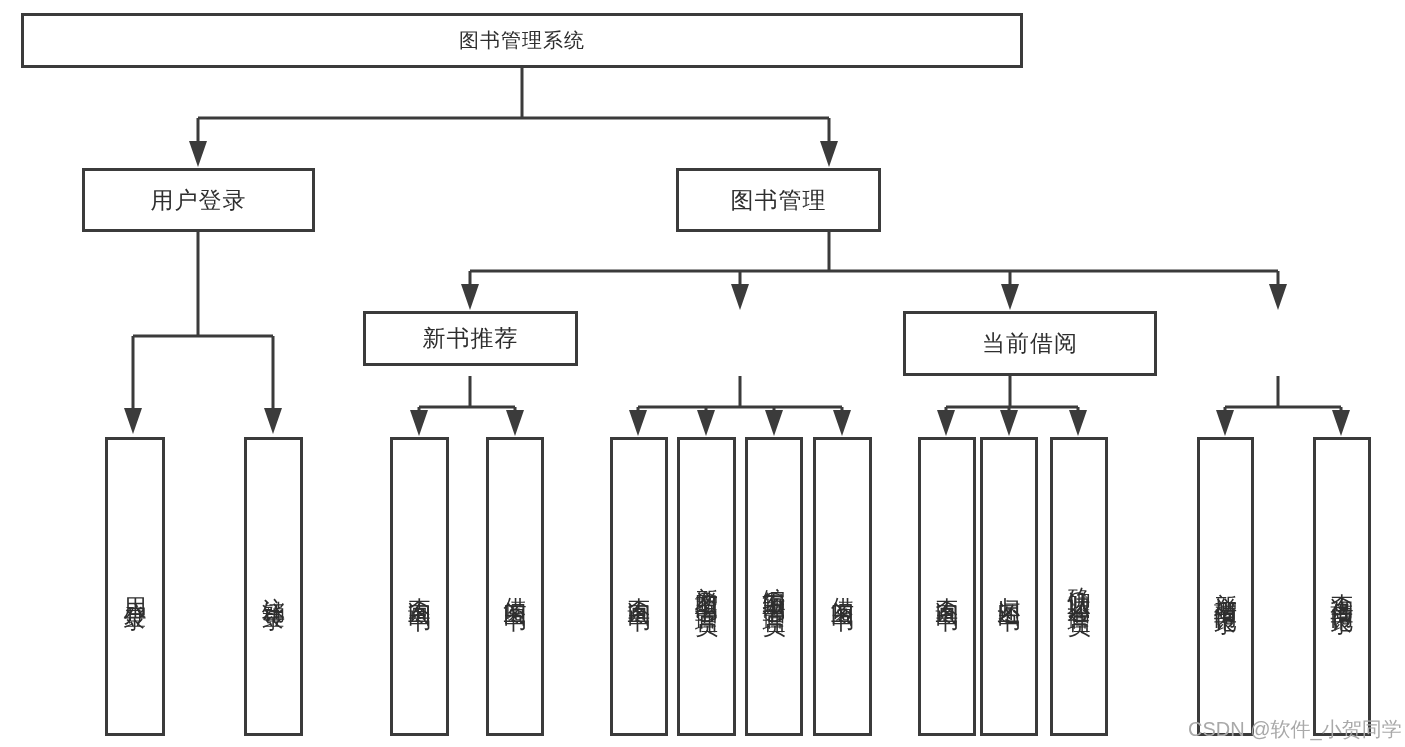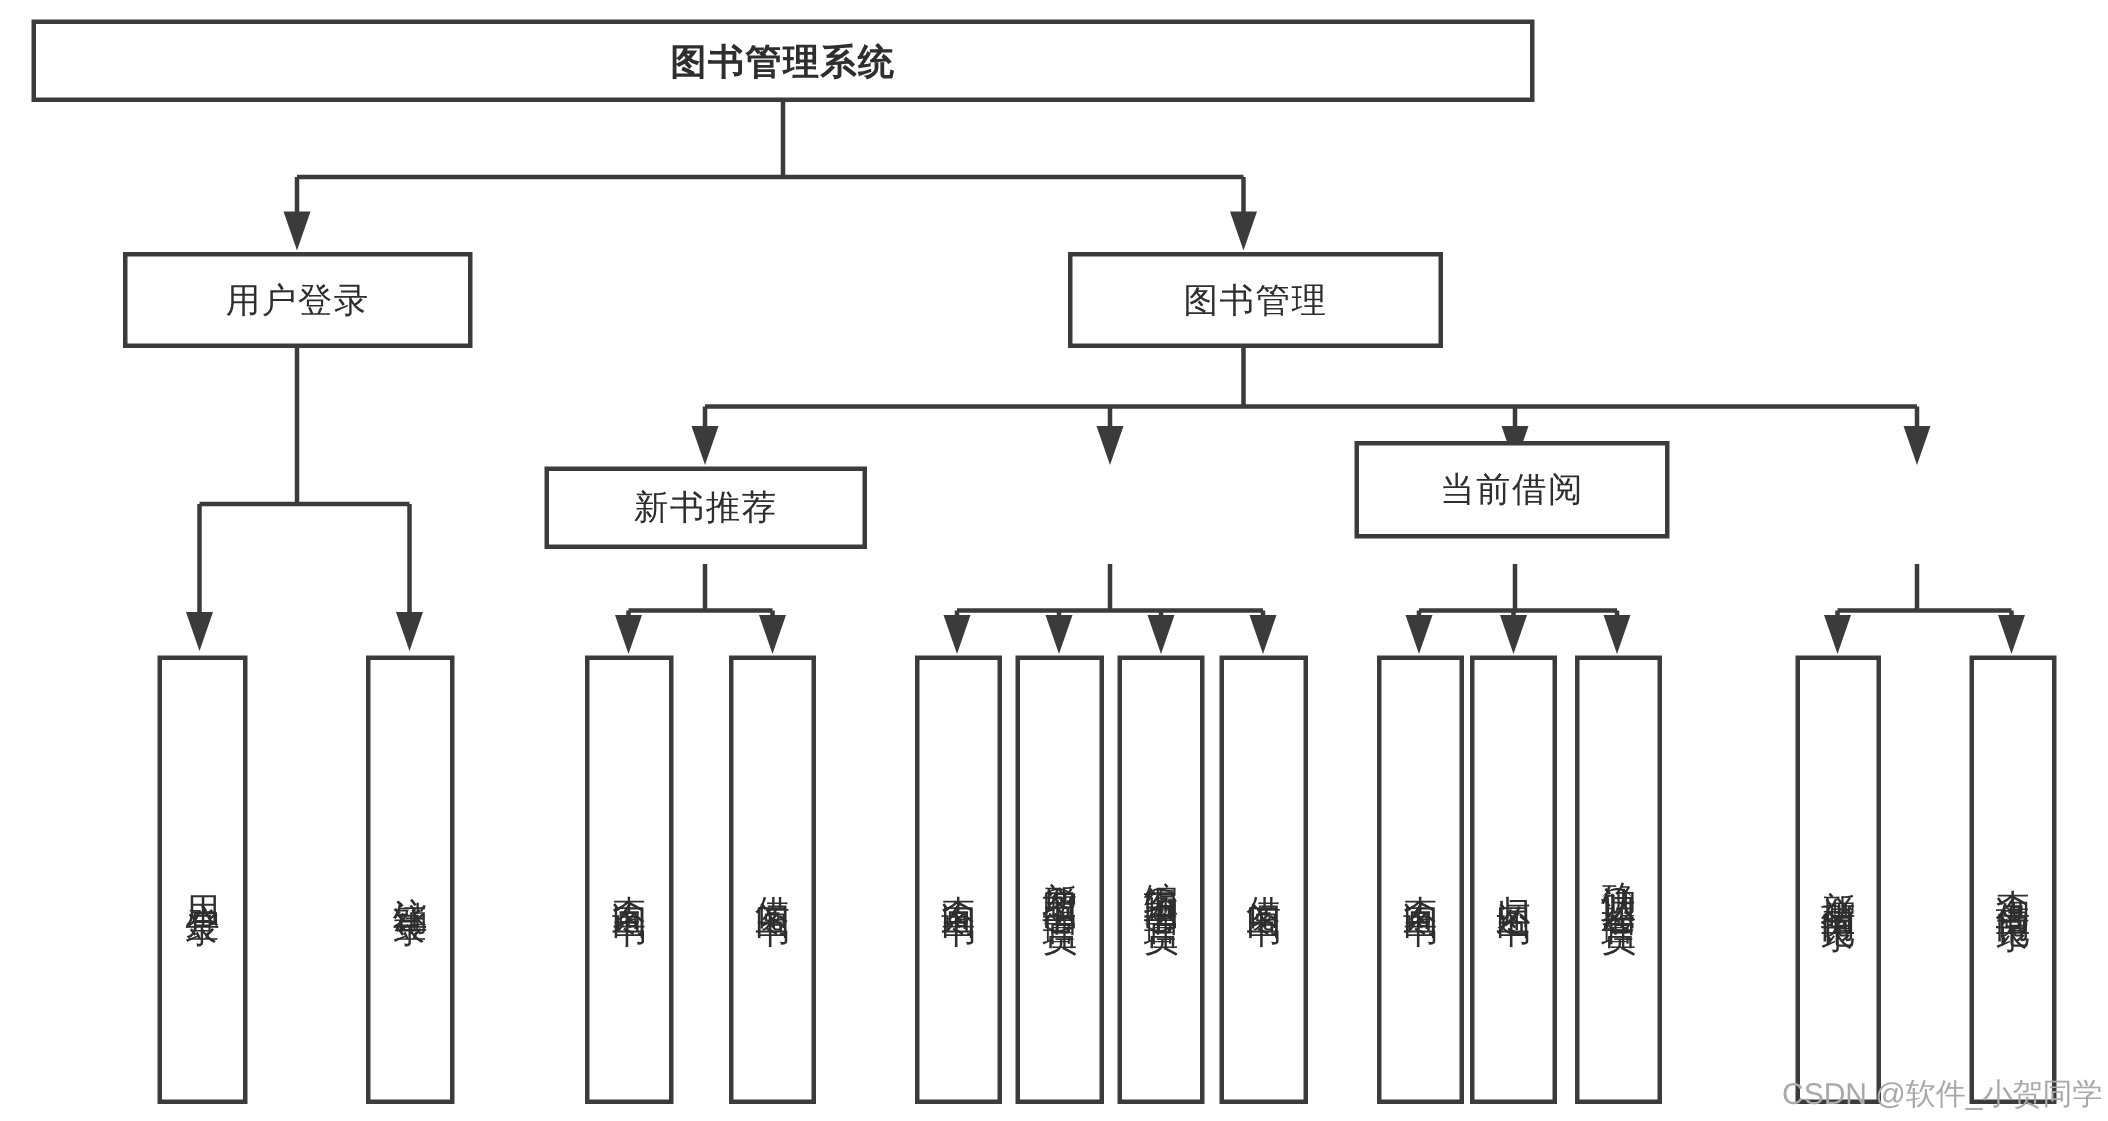--- a/index.html
+++ b/index.html
@@ -29,22 +29,21 @@
     background: #ffffff;
     display: flex;
     align-items: center;
     justify-content: center;
     color: #2e2e2e;
     font-size: 23px;
     letter-spacing: 1px;
     text-align: center;
   }
   .node.root {
-    font-size: 24px;
-    font-weight: bold;
+    font-size: 20px;
   }
   .node.vert {
     font-size: 23px;
   }
   .node.vert .lbl {
     writing-mode: vertical-rl;
     text-orientation: mixed;
     letter-spacing: 4px;
     line-height: 1.0;
     max-height: 285px;
@@ -101,28 +100,28 @@
     </g>
   </svg>
 
   <div class="node root" style="left:21px; top:13px; width:1002px; height:55px">
     <span class="lbl">图书管理系统</span>
   </div>
 
   <div class="node" style="left:82px; top:168px; width:233px; height:64px">
     <span class="lbl">用户登录</span>
   </div>
-  <div class="node" style="left:712px; top:168px; width:250px; height:64px">
+  <div class="node" style="left:676px; top:168px; width:205px; height:64px">
     <span class="lbl">图书管理</span>
   </div>
 
   <div class="node" style="left:363px; top:311px; width:215px; height:55px">
     <span class="lbl">新书推荐</span>
   </div>
-  <div class="node" style="left:903px; top:294px; width:210px; height:65px">
+  <div class="node" style="left:903px; top:311px; width:254px; height:65px">
     <span class="lbl">当前借阅</span>
   </div>
 
   <div class="node vert" style="left:105px; top:437px; width:60px; height:299px">
     <span class="lbl">用户登录</span>
   </div>
   <div class="node vert" style="left:244px; top:437px; width:59px; height:299px">
     <span class="lbl">注销登录</span>
   </div>
 

